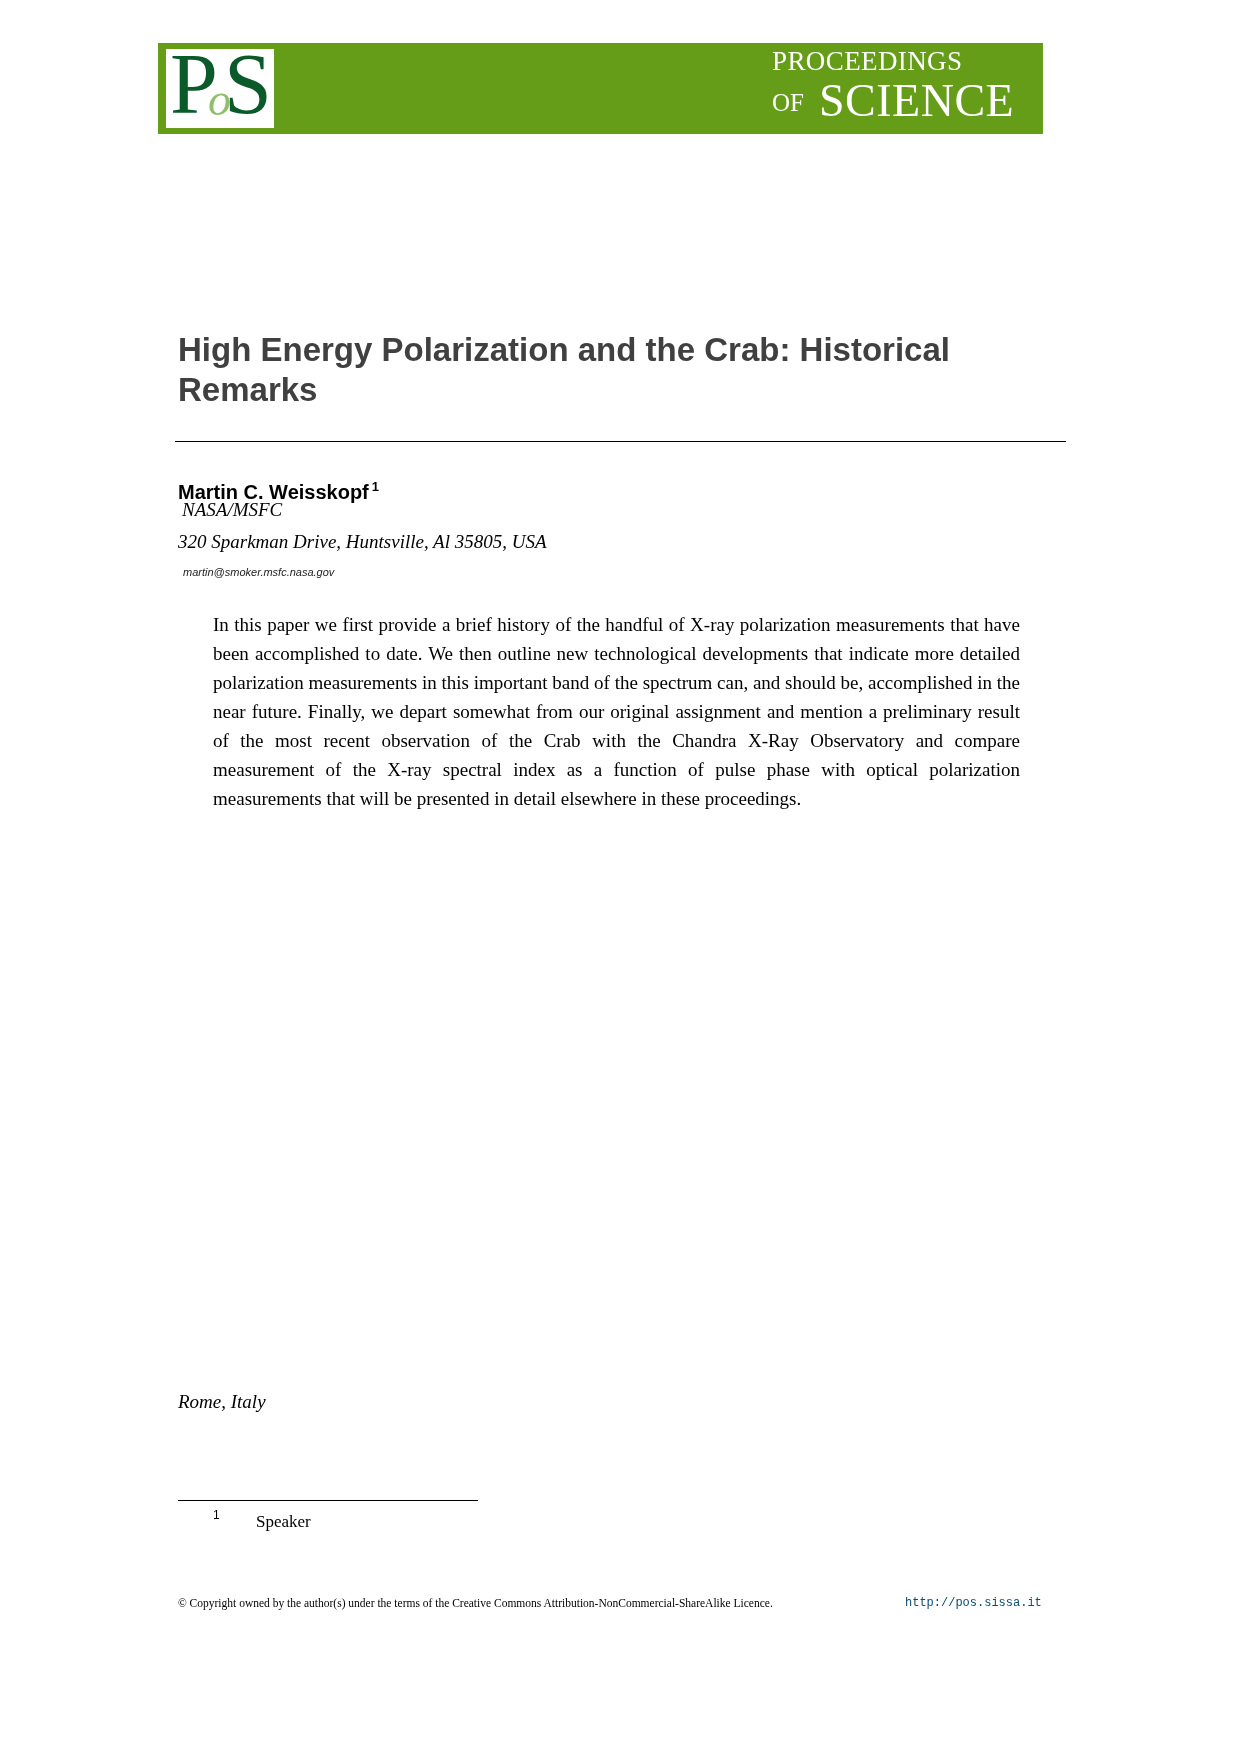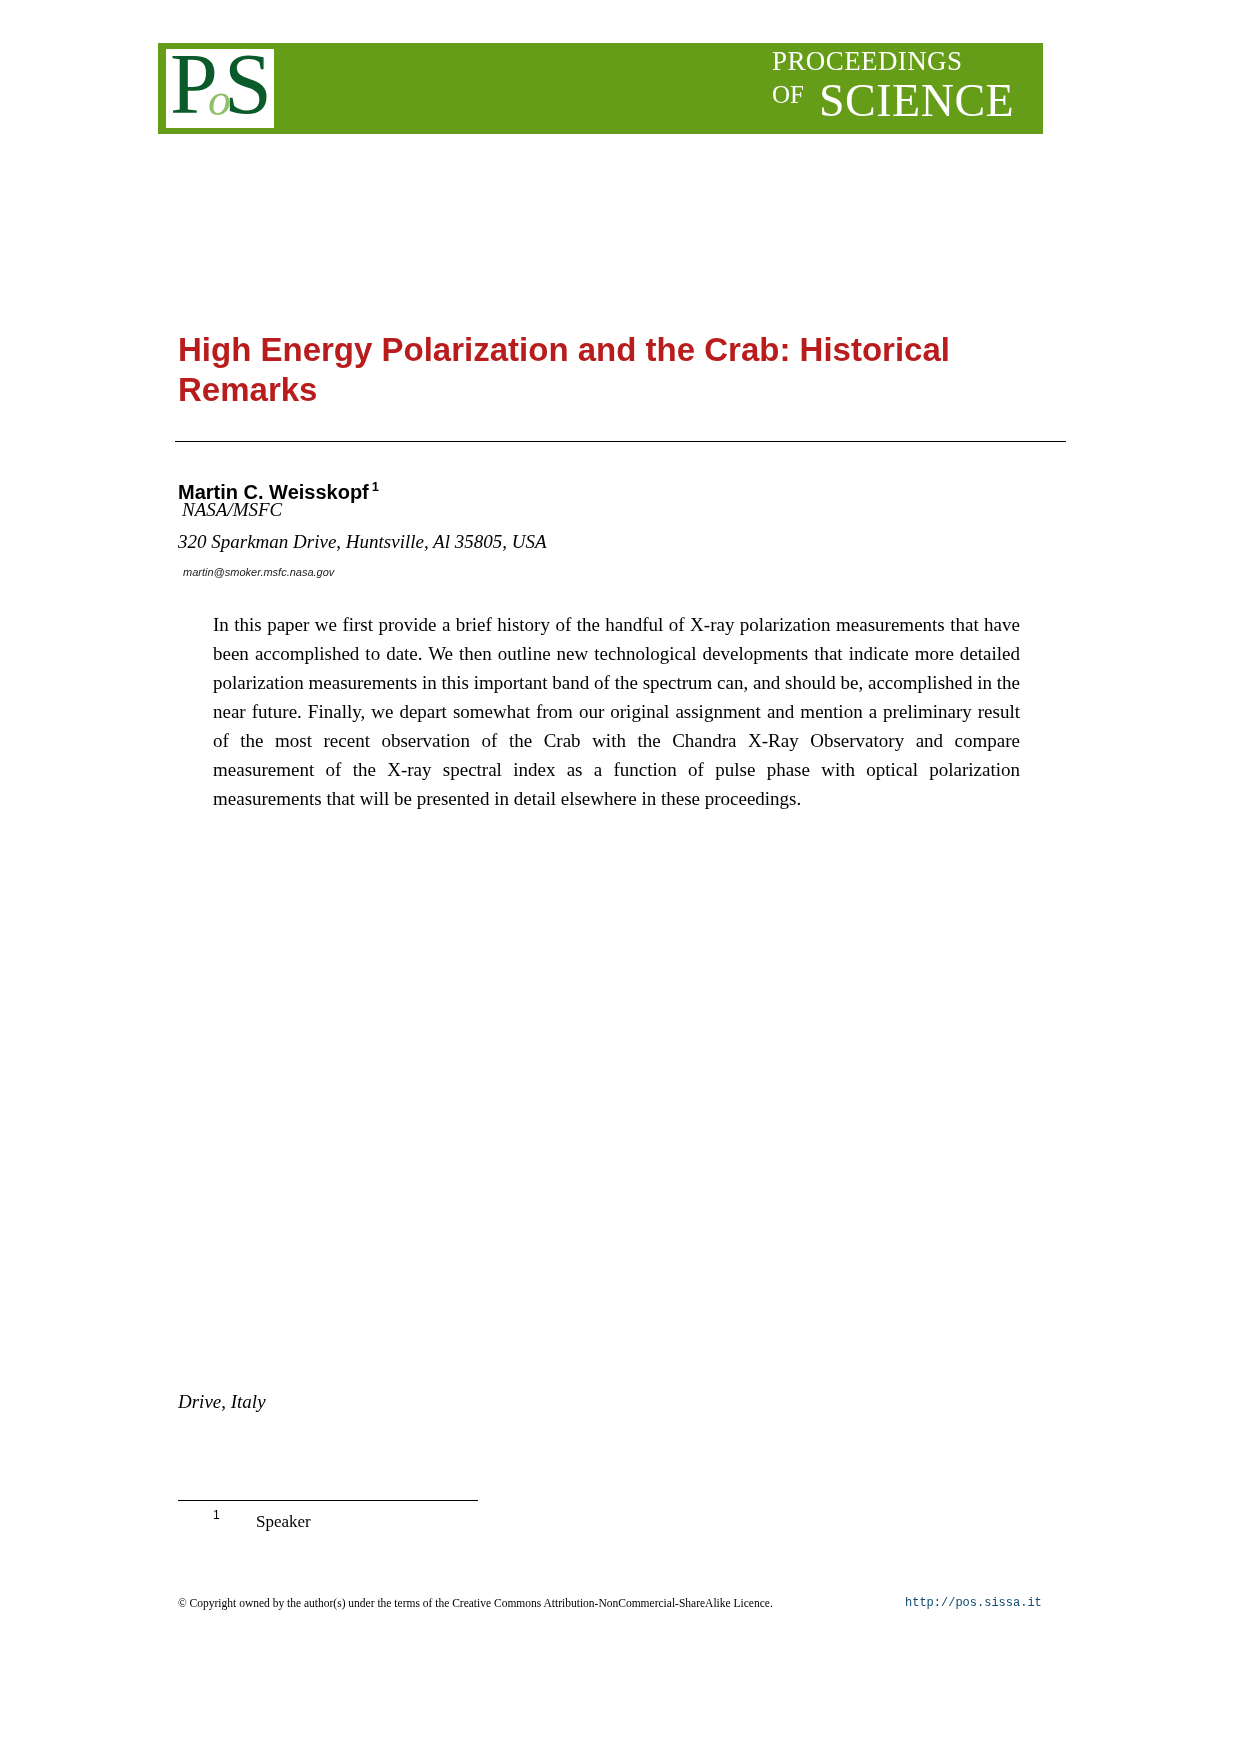--- a/index.html
+++ b/index.html
@@ -6,25 +6,25 @@
   body { width: 1240px; height: 1755px; position: relative; overflow: hidden; }
   .abs { position: absolute; }
 
   
   .banner { left: 158px; top: 43px; width: 885px; height: 91px; background: #659d19; }
   .logo-box { left: 8px; top: 6px; width: 108px; height: 79px; background: #ffffff; }
   .logo-p { left: 4px; top: -8px; font-family: "Liberation Serif", serif; font-size: 86px; color: #0b5a2a; line-height: 1; }
   .logo-o { left: 42px; top: 28px; font-family: "Liberation Serif", serif; font-style: italic; font-size: 46px; color: #8fbf6a; line-height: 1; }
   .logo-s { left: 58px; top: -8px; font-family: "Liberation Serif", serif; font-size: 86px; color: #0b5a2a; line-height: 1; }
   .pos-proceedings { left: 614px; top: 2px; font-family: "Liberation Serif", serif; font-size: 27px; color: #ffffff; letter-spacing: 0.4px; line-height: 1.2; text-align: center; }
-  .pos-of { left: 614px; top: 37px; font-family: "Liberation Serif", serif; font-size: 25px; color: #ffffff; line-height: 1.2; }
+  .pos-of { left: 614px; top: 45px; font-family: "Liberation Serif", serif; font-size: 25px; color: #ffffff; line-height: 1.2; }
   .pos-science { left: 661px; top: 30px; font-family: "Liberation Serif", serif; font-size: 46px; color: #ffffff; letter-spacing: 0.5px; line-height: 1.2; text-align: center; }
 
   
-  .title { left: 178px; top: 330px; width: 880px; font-family: "Liberation Sans", sans-serif; font-weight: bold; font-size: 33px; line-height: 40px; color: #b91c1c; }
+  .title { left: 178px; top: 330px; width: 880px; font-family: "Liberation Sans", sans-serif; font-weight: bold; font-size: 33px; line-height: 40px; color: #404040; }
   .title-rule { left: 175px; top: 441px; width: 891px; height: 0; border-top: 1.5px solid #000; }
 
   
   .author { left: 178px; top: 474px; font-family: "Liberation Sans", sans-serif; font-weight: bold; font-size: 20px; color: #000; line-height: 26px; }
   .author sup { font-size: 13px; vertical-align: 8px; margin-left: 3px; }
   .affil { left: 182px; top: 498px; font-family: "Liberation Serif", serif; font-style: italic; font-size: 19px; color: #000; line-height: 24px; }
   .address { left: 178px; top: 530px; font-family: "Liberation Serif", serif; font-style: italic; font-size: 19px; color: #000; line-height: 24px; }
   .email { left: 183px; top: 560px; font-family: Liberation Sans, sans-serif; font-style: italic; font-size: 11px; color: #222; line-height: 24px; }
 
   
@@ -63,21 +63,21 @@
 <div class="abs author">
   <span>Martin C. Weisskopf</span><sup>1</sup>
 </div>
 <div class="abs affil">NASA/MSFC</div>
 <div class="abs address">320 Sparkman Drive, Huntsville, Al 35805, USA</div>
 <div class="abs email">martin@smoker.msfc.nasa.gov</div>
 
 <p class="abs abstract">In this paper we first provide a brief history of the handful of X-ray polarization measurements that have been accomplished to date. We then outline new technological developments that indicate more detailed polarization measurements in this important band of the spectrum can, and should be, accomplished in the near future. Finally, we depart somewhat from our original assignment and mention a preliminary result of the most recent observation of the Crab with the Chandra X-Ray Observatory and compare measurement of the X-ray spectral index as a function of pulse phase with optical polarization measurements that will be presented in detail elsewhere in these proceedings.</p>
 
 <div class="abs conf">
-  <div>Drive, Italy</div>
+  <div>Rome, Italy</div>
 </div>
 
 <div class="abs fn-rule"></div>
 <span class="abs fn-mark">1</span>
 <span class="abs fn-text">Speaker</span>
 
 <div class="abs copyright">© Copyright owned by the author(s) under the terms of the Creative Commons Attribution-NonCommercial-ShareAlike Licence.</div>
 <div class="abs url">http://pos.sissa.it</div>
 
 </body></html>

